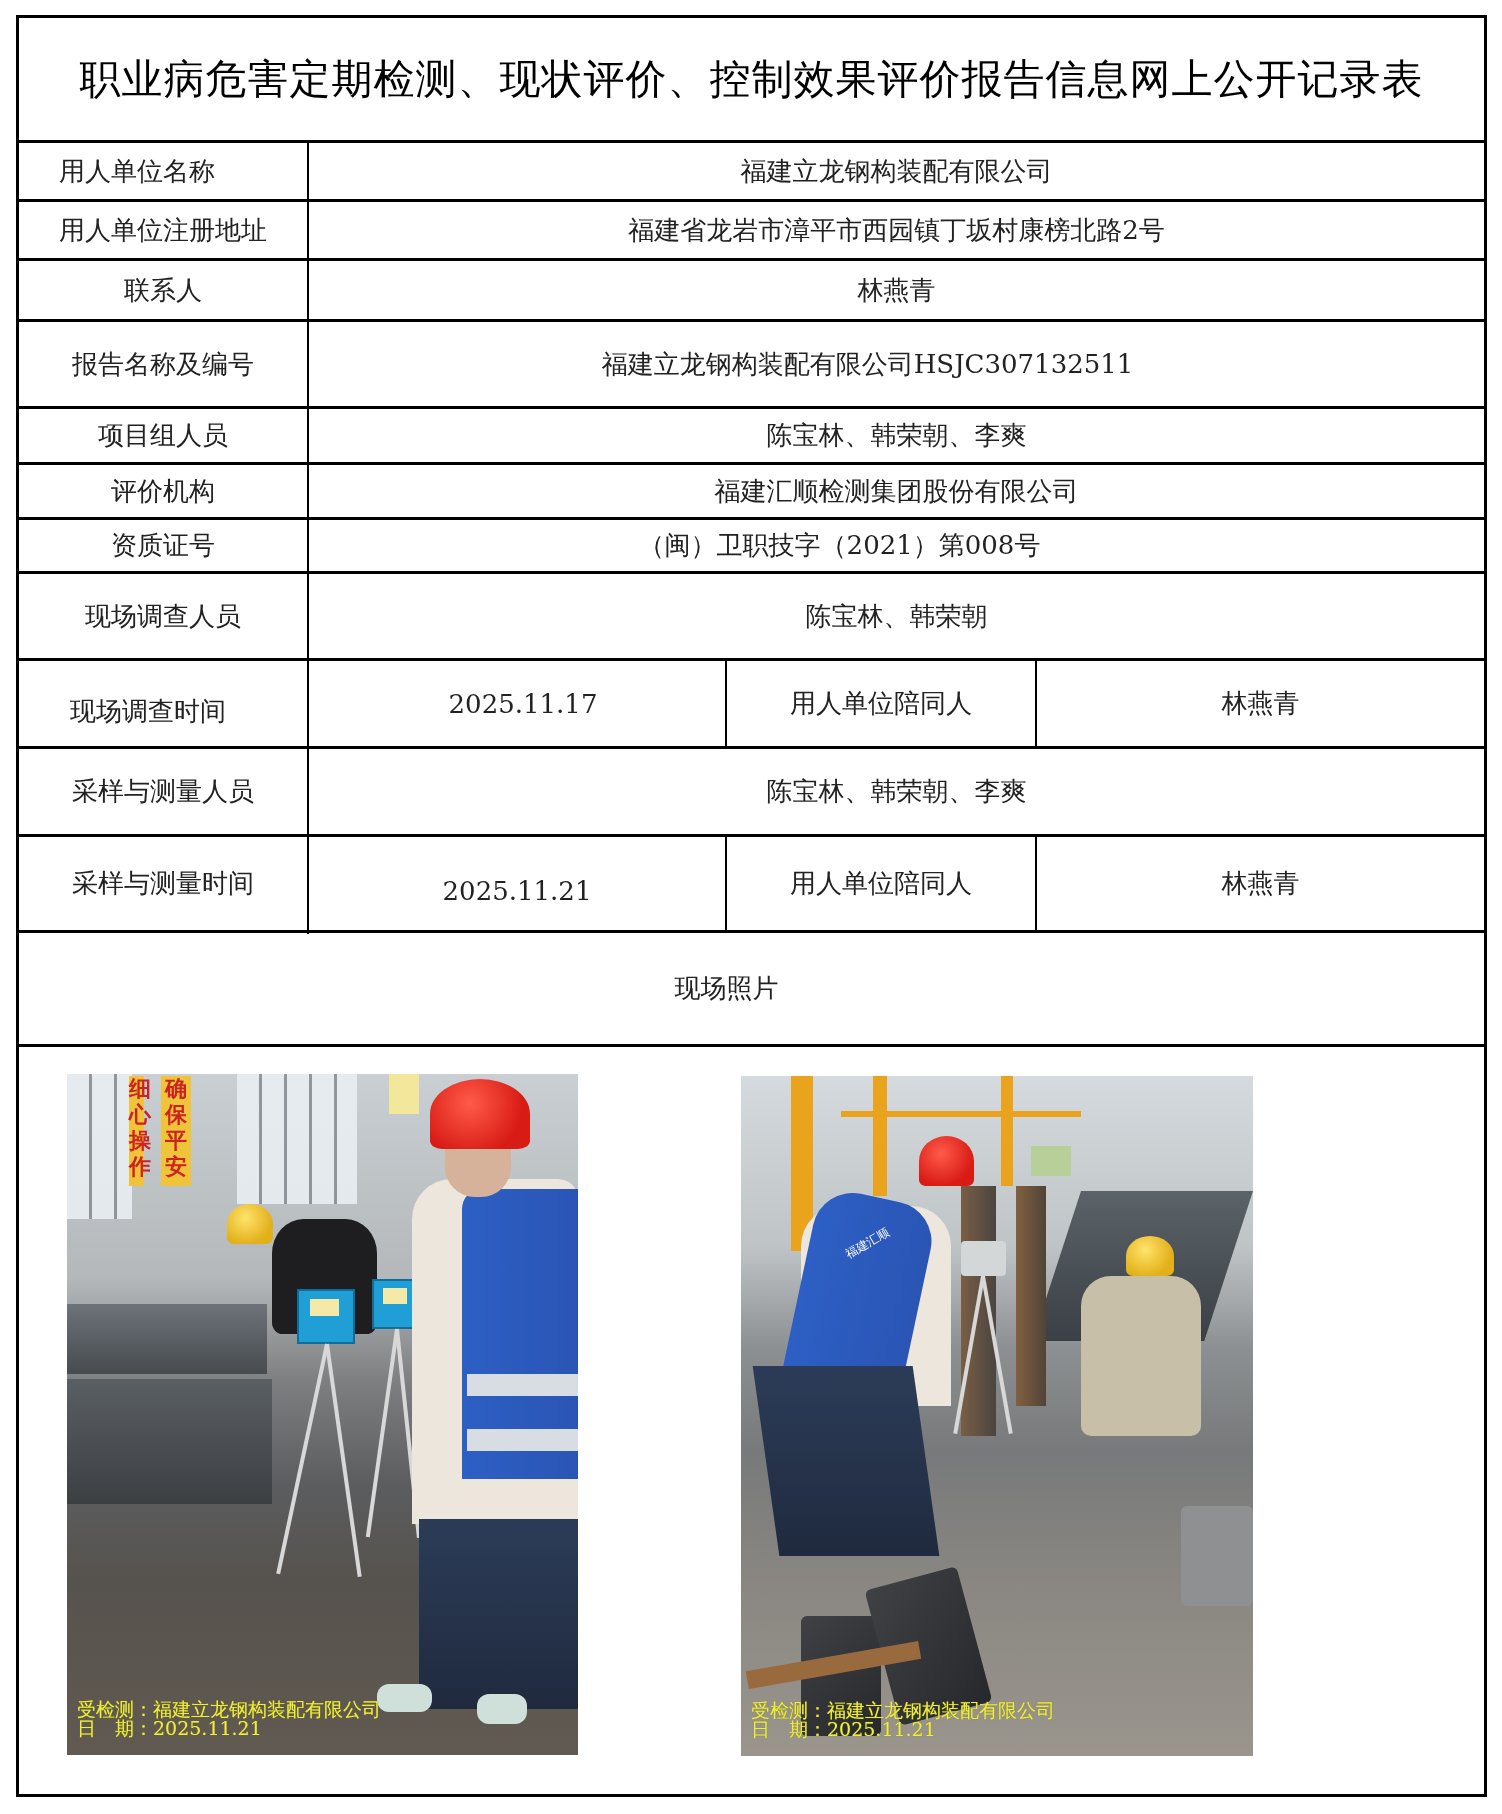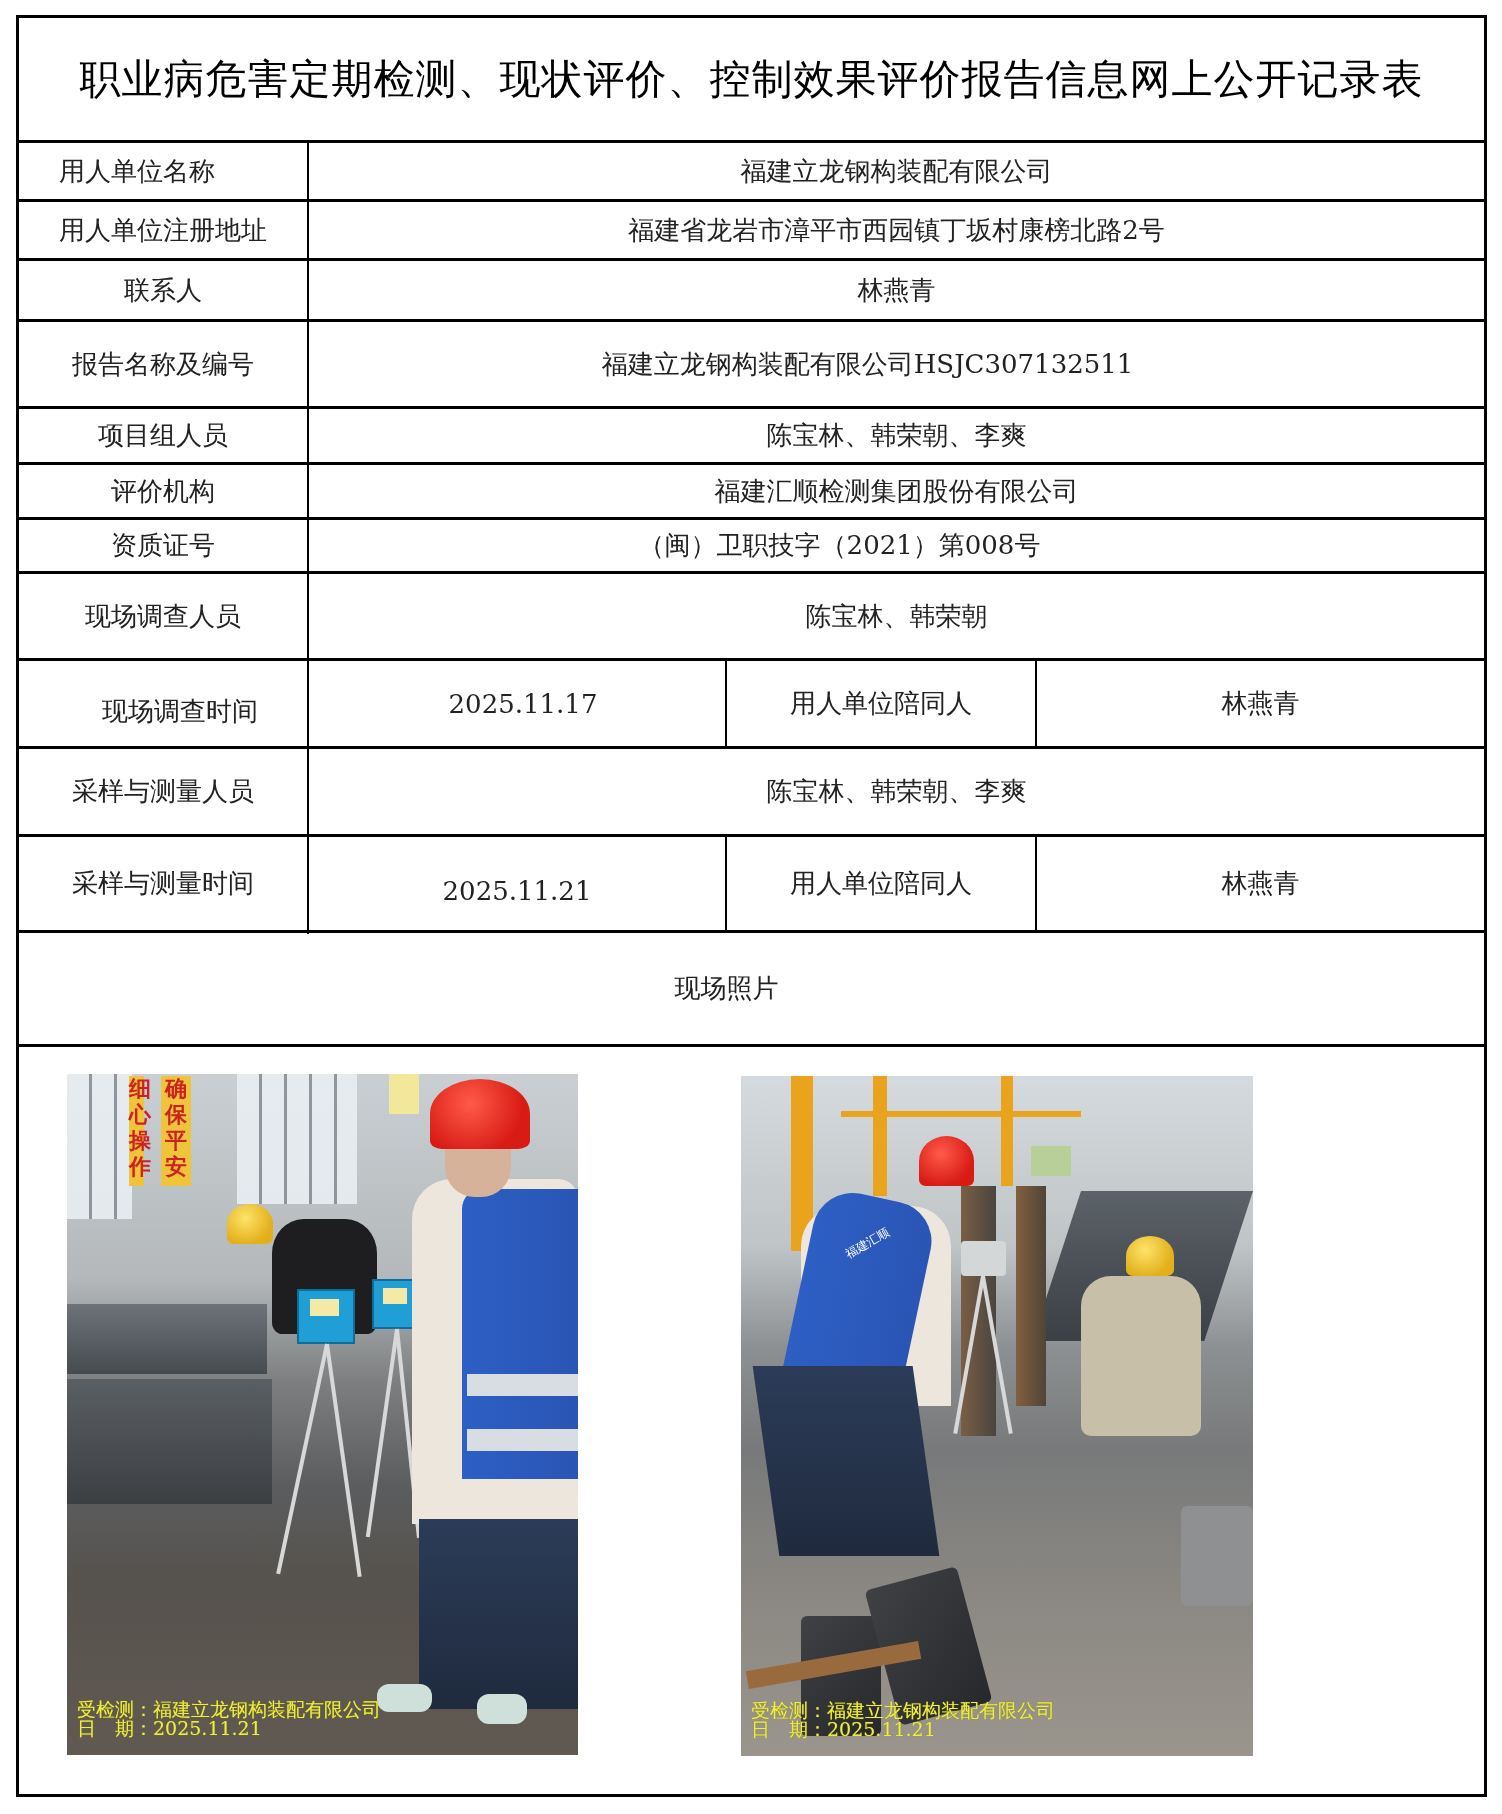--- a/index.html
+++ b/index.html
@@ -80,21 +80,21 @@
 
 <div class="cell txt" style="left:19px; top:465px; width:288px; height:52px">评价机构</div>
 <div class="cell txt" style="left:309px; top:465px; width:1175px; height:52px">福建汇顺检测集团股份有限公司</div>
 
 <div class="cell txt" style="left:19px; top:520px; width:288px; height:51px">资质证号</div>
 <div class="cell txt" style="left:309px; top:520px; width:1061px; height:51px">（闽）卫职技字（2021）第008号</div>
 
 <div class="cell txt" style="left:19px; top:574px; width:288px; height:84px">现场调查人员</div>
 <div class="cell txt" style="left:309px; top:574px; width:1175px; height:84px">陈宝林、韩荣朝</div>
 
-<div class="cell txt" style="left:36px; top:661px; width:288px; height:100px">现场调查时间</div>
+<div class="cell txt" style="left:4px; top:661px; width:288px; height:100px">现场调查时间</div>
 <div class="cell txt" style="left:309px; top:661px; width:428px; height:85px">2025.11.17</div>
 <div class="cell txt" style="left:727px; top:661px; width:308px; height:85px">用人单位陪同人</div>
 <div class="cell txt" style="left:1037px; top:661px; width:447px; height:85px">林燕青</div>
 
 <div class="cell txt" style="left:19px; top:749px; width:288px; height:85px">采样与测量人员</div>
 <div class="cell txt" style="left:309px; top:749px; width:1175px; height:85px">陈宝林、韩荣朝、李爽</div>
 
 <div class="cell txt" style="left:19px; top:837px; width:288px; height:93px">采样与测量时间</div>
 <div class="cell txt" style="left:309px; top:837px; width:416px; height:108px">2025.11.21</div>
 <div class="cell txt" style="left:727px; top:837px; width:308px; height:93px">用人单位陪同人</div>

